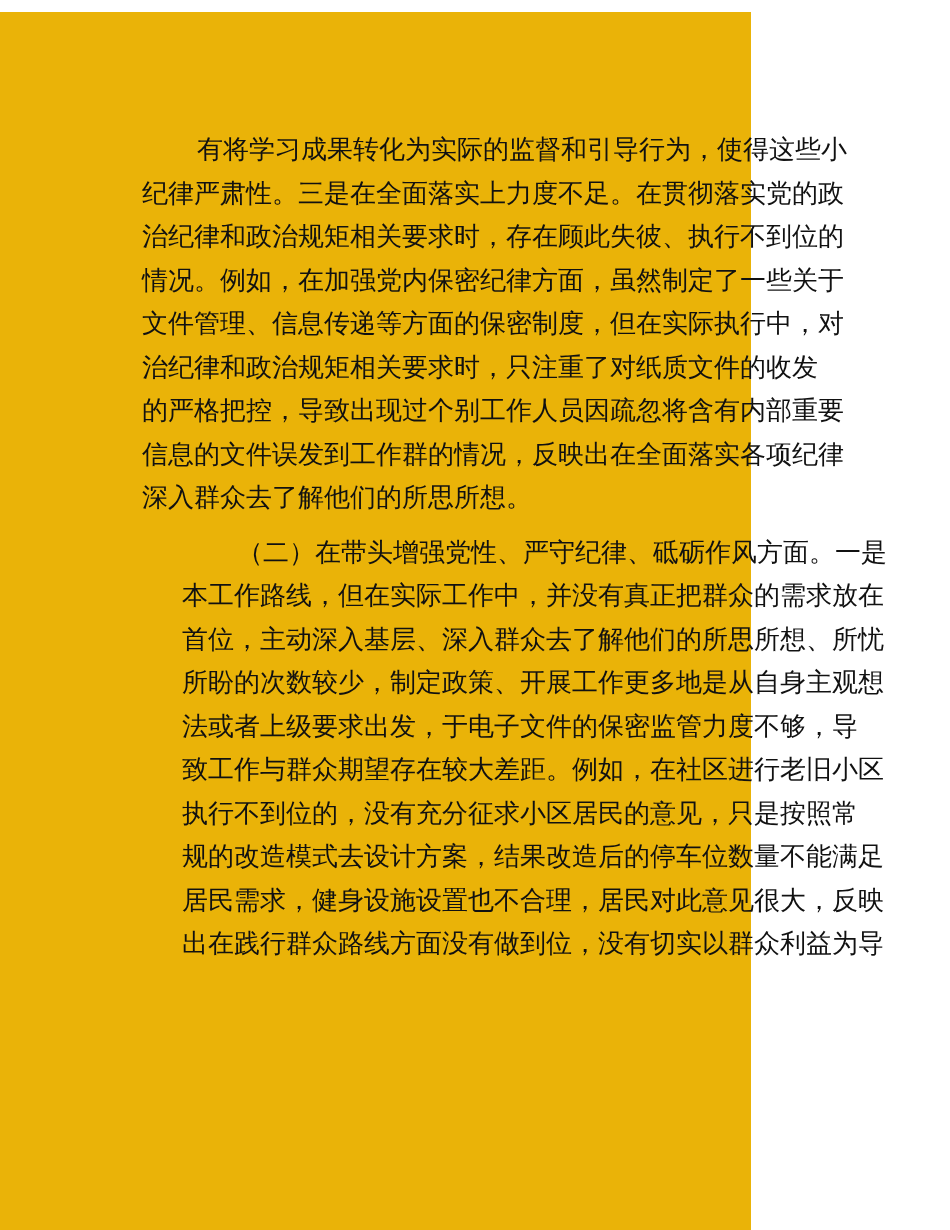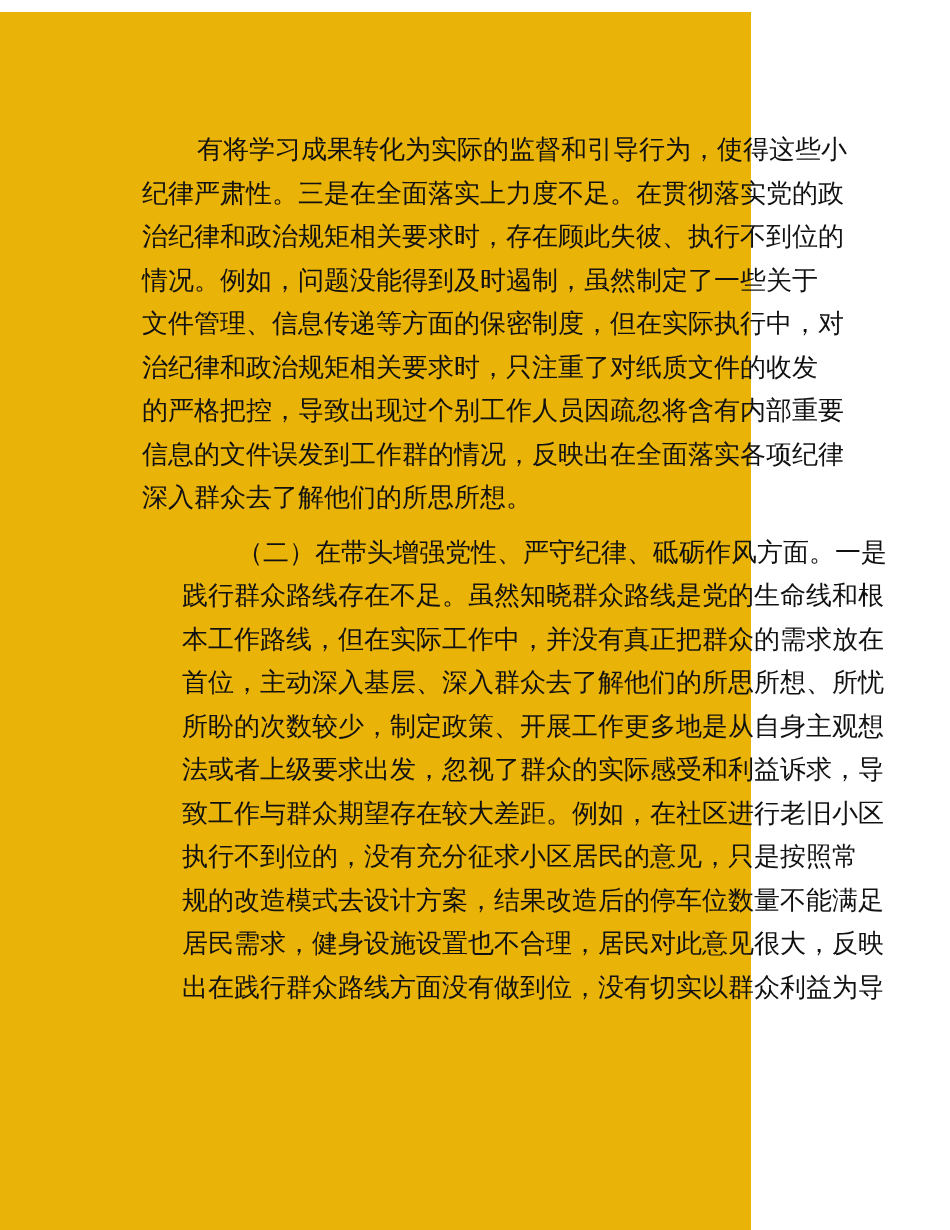--- a/index.html
+++ b/index.html
@@ -57,35 +57,34 @@
 </head>
 <body>
 
 <div class="page">
   <div class="body-text">
 
     <div class="paragraph">
       <span class="line indent">有将学习成果转化为实际的监督和引导行为，使得这些小</span>
       <span class="line">纪律严肃性。三是在全面落实上力度不足。在贯彻落实党的政</span>
       <span class="line">治纪律和政治规矩相关要求时，存在顾此失彼、执行不到位的</span>
-      <span class="line">情况。例如，问题没能得到及时遏制，虽然制定了一些关于</span>
+      <span class="line">情况。例如，在加强党内保密纪律方面，虽然制定了一些关于</span>
       <span class="line">文件管理、信息传递等方面的保密制度，但在实际执行中，对</span>
       <span class="line">治纪律和政治规矩相关要求时，只注重了对纸质文件的收发</span>
       <span class="line">的严格把控，导致出现过个别工作人员因疏忽将含有内部重要</span>
       <span class="line">信息的文件误发到工作群的情况，反映出在全面落实各项纪律</span>
       <span class="line last">深入群众去了解他们的所思所想。</span>
     </div>
 
     <div class="paragraph">
       <span class="line indent">（二）在带头增强党性、严守纪律、砥砺作风方面。一是</span>
-      <span class="line">践行群众路线存在不足。虽然知晓群众路线是党的生命线和根</span>
       <span class="line">本工作路线，但在实际工作中，并没有真正把群众的需求放在</span>
       <span class="line">首位，主动深入基层、深入群众去了解他们的所思所想、所忧</span>
       <span class="line">所盼的次数较少，制定政策、开展工作更多地是从自身主观想</span>
-      <span class="line">法或者上级要求出发，忽视了群众的实际感受和利益诉求，导</span>
+      <span class="line">法或者上级要求出发，于电子文件的保密监管力度不够，导</span>
       <span class="line">致工作与群众期望存在较大差距。例如，在社区进行老旧小区</span>
       <span class="line">执行不到位的，没有充分征求小区居民的意见，只是按照常</span>
       <span class="line">规的改造模式去设计方案，结果改造后的停车位数量不能满足</span>
       <span class="line">居民需求，健身设施设置也不合理，居民对此意见很大，反映</span>
       <span class="line">出在践行群众路线方面没有做到位，没有切实以群众利益为导</span>
     </div>
 
   </div>
 </div>
 

